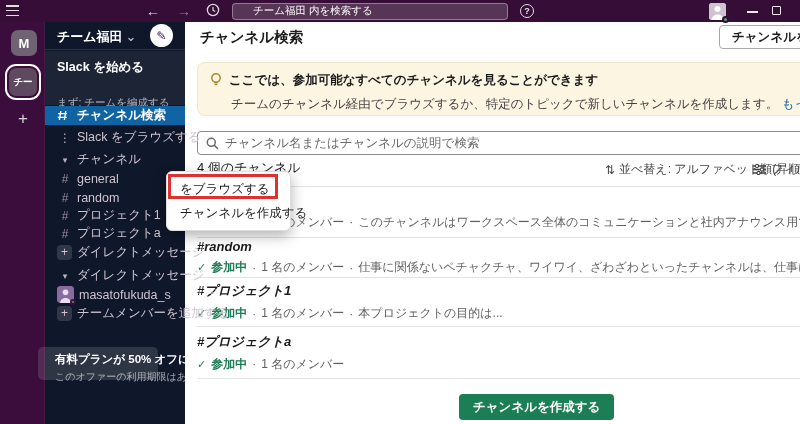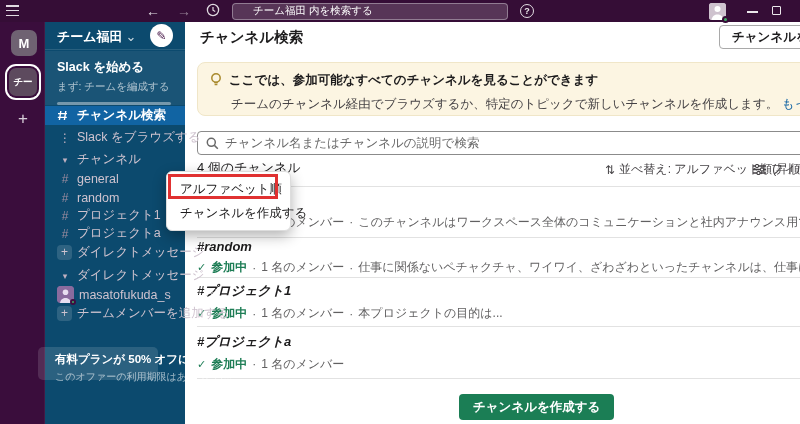--- a/index.html
+++ b/index.html
@@ -24,28 +24,28 @@
   .win-max { position:absolute; left:772px; top:6px; width:9px; height:9px; border:1.4px solid rgba(255,255,255,.9); border-radius:1px; cursor:pointer; }
 
   
   .rail { position:absolute; left:0; top:22px; width:45px; height:402px; background:#3a0d3c; z-index:4; border-right:1px solid rgba(255,255,255,.05); }
   .rail-tile { position:absolute; left:11px; width:26px; height:26px; border-radius:7px; background:#6f6272; color:#fff; font-weight:bold; display:flex; align-items:center; justify-content:center; cursor:pointer; }
   .rail-ws { top:8px; font-size:13px; }
   .rail-team { top:46px; width:28px; height:28px; left:9px; font-size:9.5px; background:#5d4a5e; box-shadow:0 0 0 2px #3a0d3c, 0 0 0 4px #fff; }
   .rail-add { position:absolute; left:14px; top:88px; width:18px; height:18px; color:rgba(255,255,255,.8); font-size:17px; line-height:18px; text-align:center; cursor:pointer; }
 
   
-  .sidebar { position:absolute; left:45px; top:22px; width:140px; height:402px; background:#0c4a6e; z-index:4; color:#cfc3cf; font-size:12.5px;text-decoration:underline; }
+  .sidebar { position:absolute; left:45px; top:22px; width:140px; height:402px; background:#0f172a; z-index:4; color:#cfc3cf; font-size:12.5px;text-decoration:underline; }
   .sb-header { position:absolute; left:0; top:0; width:140px; height:28px; border-bottom:1px solid rgba(255,255,255,.12); cursor:pointer; }
   .sb-team { position:absolute; left:12px; top:6px; color:#fff; font-weight:bold; font-size:13px; white-space:nowrap; }
   .sb-team .chev { font-weight:normal; color:rgba(255,255,255,.8); margin-left:3px; }
   .compose { position:absolute; right:12px; top:2px; width:23px; height:23px; background:#fff; border-radius:50%; color:#3f0e40; font-size:12px; display:flex; align-items:center; justify-content:center; cursor:pointer; }
   .onboard { position:absolute; left:0; top:29px; width:140px; height:54px; background:rgba(255,255,255,.06); padding:8px 4px 0 12px; }
   .onboard .t { color:#fff; font-weight:bold; font-size:12.5px; }
-  .onboard .s { color:rgba(255,255,255,.65); font-size:10.5px; margin-top:4px; }
+  .onboard .s { color:rgba(255,255,255,.65); font-size:10.5px; margin-top:20px; }
   .onboard .bar { width:114px; height:3px; background:rgba(255,255,255,.4); border-radius:2px; margin-top:8px; }
   .sb-row { position:absolute; left:0; width:140px; height:19px; display:flex; align-items:center; padding-left:12px; white-space:nowrap; cursor:pointer; }
   .sb-row .ic { width:16px; text-align:center; margin-right:4px; flex:none; color:#bfb0c0; font-size:12px; }
   .sb-row.active { background:#1164a3; color:#fff; font-weight:bold; }
   .sb-row.active .ic { color:#fff; }
   .sb-sect .ic { font-size:9px; }
   .sb-chan .ic { color:#9e8da0; }
   .addtile { width:15px; height:15px; border-radius:4px; background:rgba(255,255,255,.14); color:#cfc3cf; font-size:12px; line-height:14px; text-align:center; margin-right:5px; flex:none; }
   .dm-avatar { position:relative; width:17px; height:17px; border-radius:4px; background:#8a6b9e; margin-right:5px; flex:none; }
   .dm-avatar .presence { border-color:#3f0e40; right:-2px; bottom:-2px; width:6px; height:6px; }
@@ -294,18 +294,18 @@
           <span>·</span>
           <span>1 名のメンバー</span>
         </div>
       </div>
     </div>
 
     <button class="m-create-bottom">チャンネルを作成する</button>
   </div>
 
   <div class="popup">
-    <div class="itm">アルファベット順</div>
+    <div class="itm">をブラウズする</div>
     <div class="itm">チャンネルを作成する</div>
   </div>
   <div class="redbox"></div>
 
 </div>
 
 </body></html>

